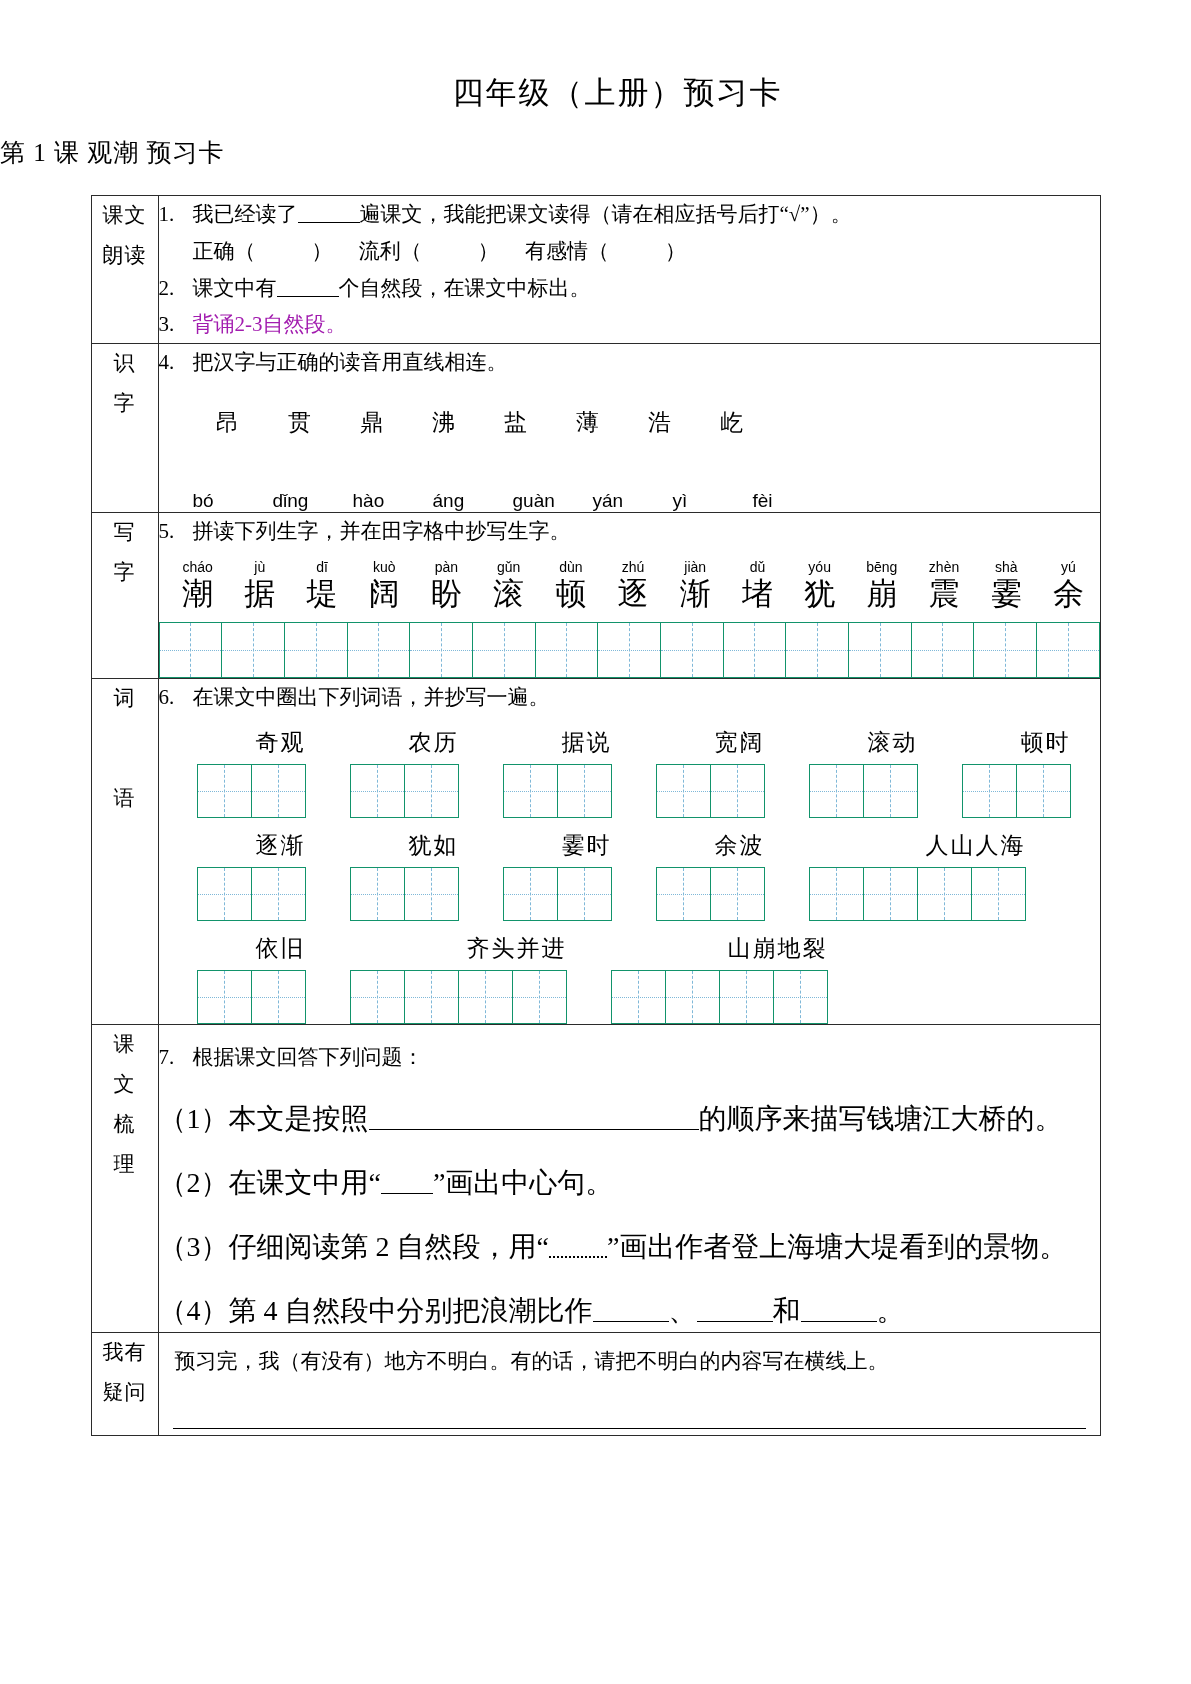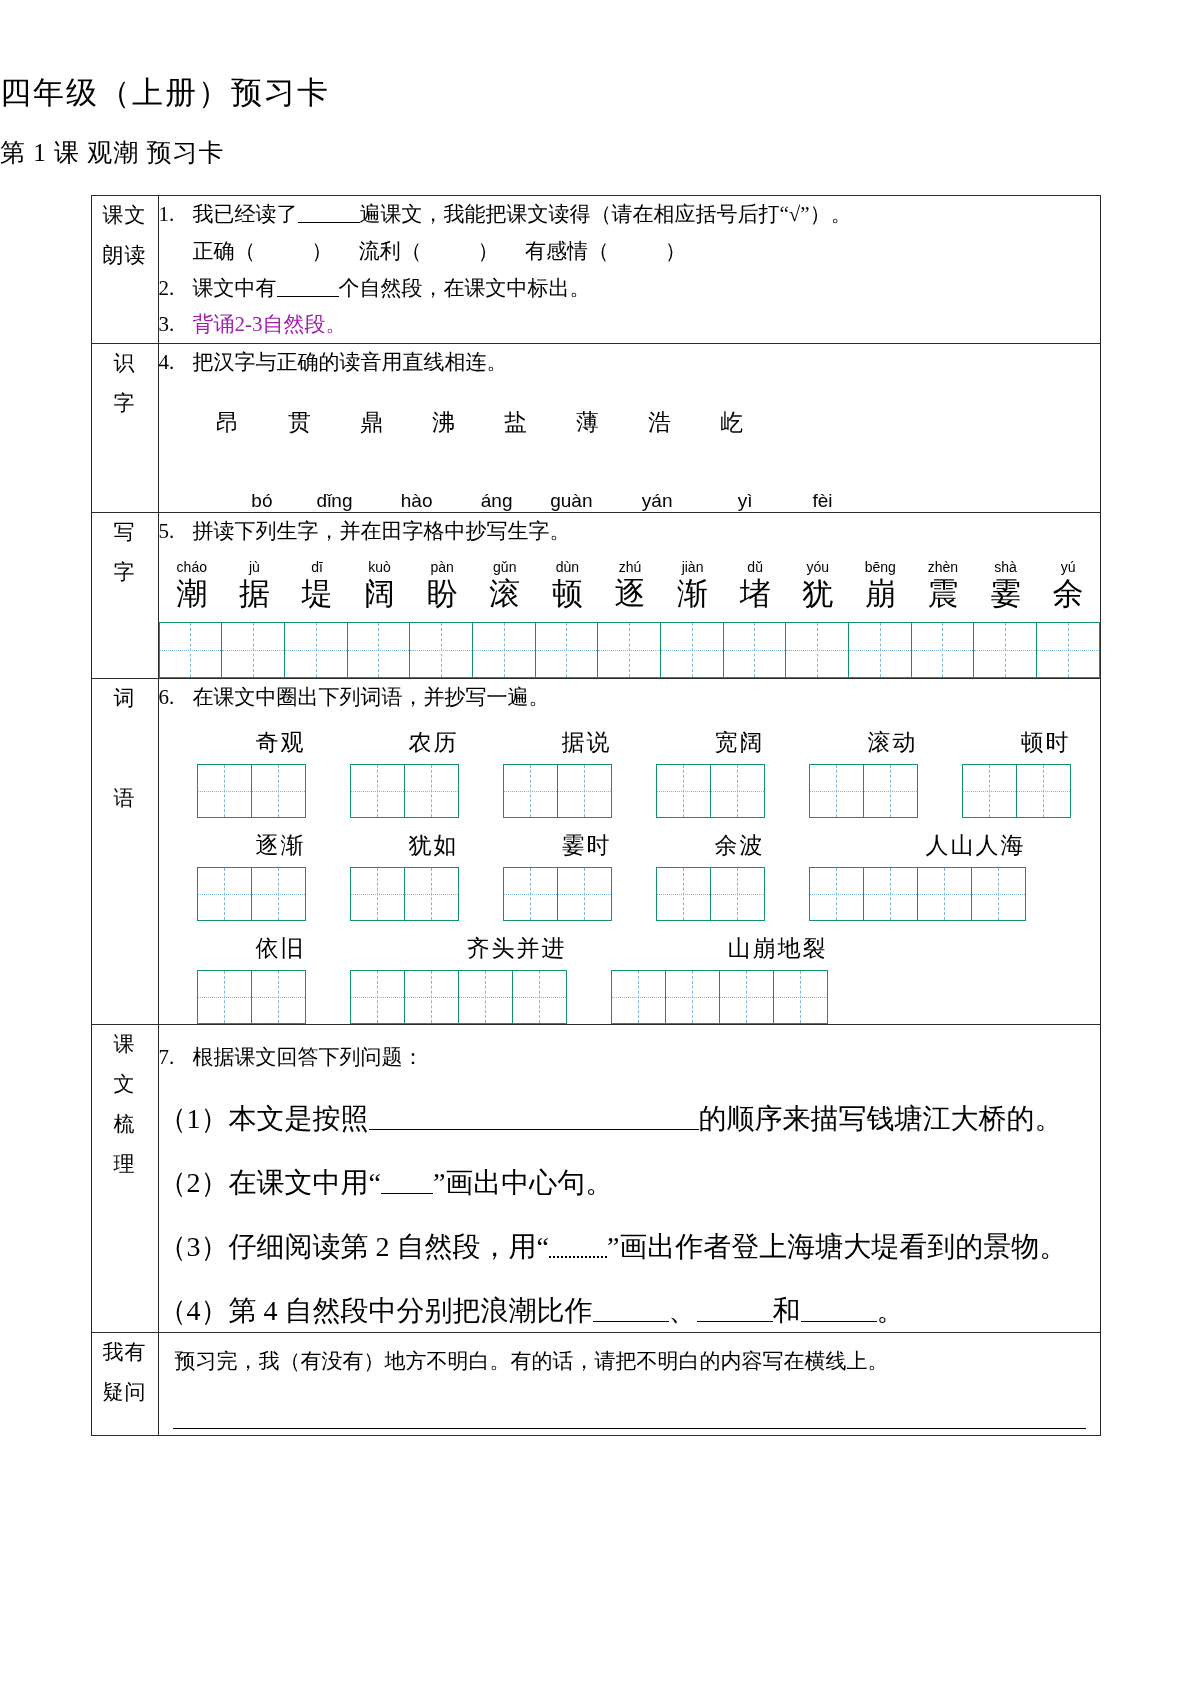--- a/index.html
+++ b/index.html
@@ -15,25 +15,26 @@
     position: relative;
     overflow: hidden;
   }
   .page {
     position: relative;
     width: 1191px;
     height: 1684px;
     box-sizing: border-box;
   }
   .title {
-    text-align: left;
+    text-align: center;
     font-size: 31px;
     letter-spacing: 2px;
     margin-top: 72px;
     font-weight: 500;
+    padding-left: 44px;
   }
   .subtitle {
     text-align: left;
     font-size: 25px;
     letter-spacing: 1px;
     margin-top: 22px;
     font-weight: 500;
   }
   table.sheet {
     border-collapse: collapse;
@@ -122,27 +123,27 @@
   }
   .py-row {
     margin-top: 52px;
     padding-left: 34px;
     font-size: 19px;
     font-family: "Liberation Sans", "DejaVu Sans", sans-serif;
   }
   .py-row span.py {
     display: inline-block;
     width: 80px;
-    text-align: right;
+    text-align: left;
   }
   
   .writechars {
     display: flex;
     margin-top: 10px;
-    padding-left: 2px;
+    padding-left: 8px;
   }
   .wc {
     flex: 1 1 0;
     text-align: center;
   }
   .wc .p {
     font-size: 14px;
     font-family: "Liberation Sans", "DejaVu Sans", sans-serif;
     line-height: 1.1;
   }

